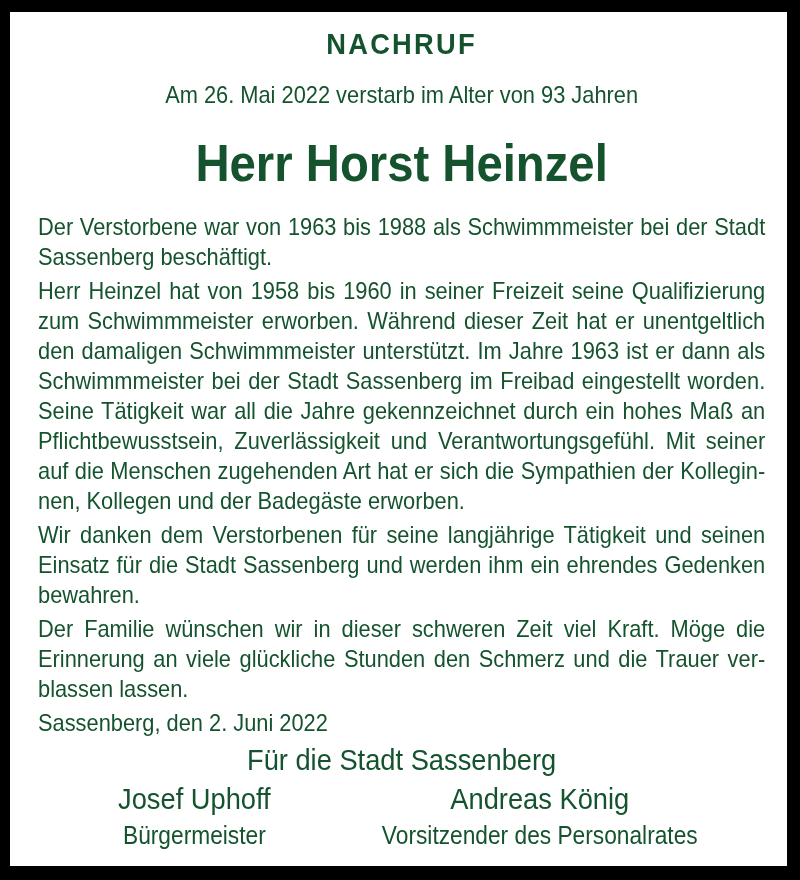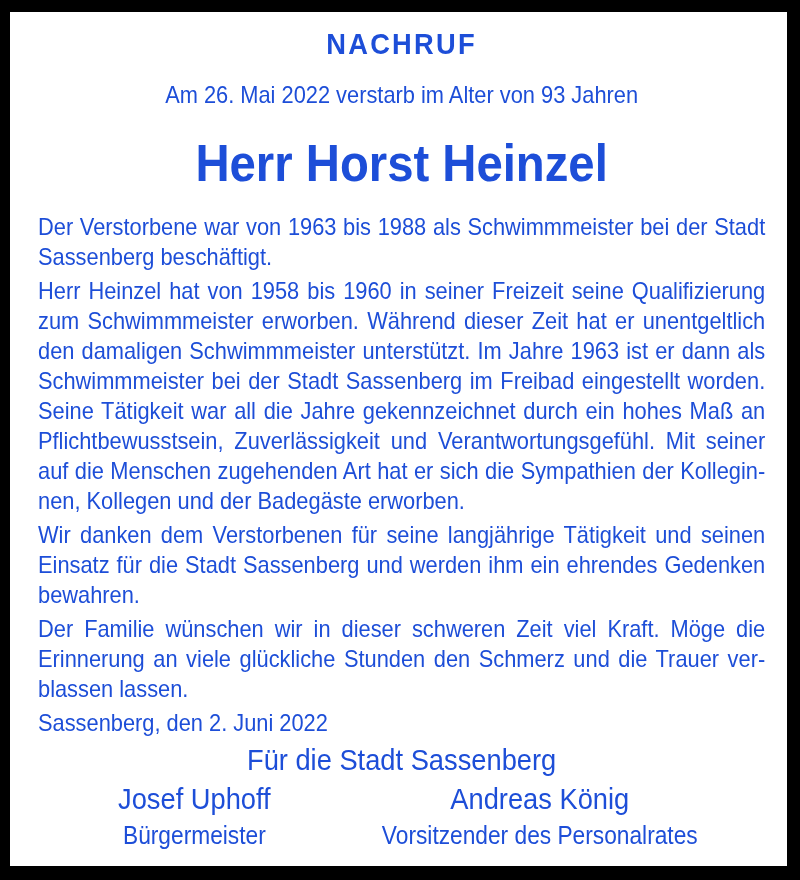--- a/index.html
+++ b/index.html
@@ -7,21 +7,21 @@
     padding: 0;
     background: #000000;
   }
   .page {
     position: relative;
     width: 800px;
     height: 880px;
     background: #000000; 
     overflow: hidden;
     font-family: "Liberation Sans", "DejaVu Sans", sans-serif;
-    color: #1d4ed8;
+    color: #14532d;
   }
   
   .sheet {
     position: absolute;
     left: 10px;
     top: 12px;
     right: 13px;
     bottom: 14px;
     background: #ffffff;
     overflow: hidden;

